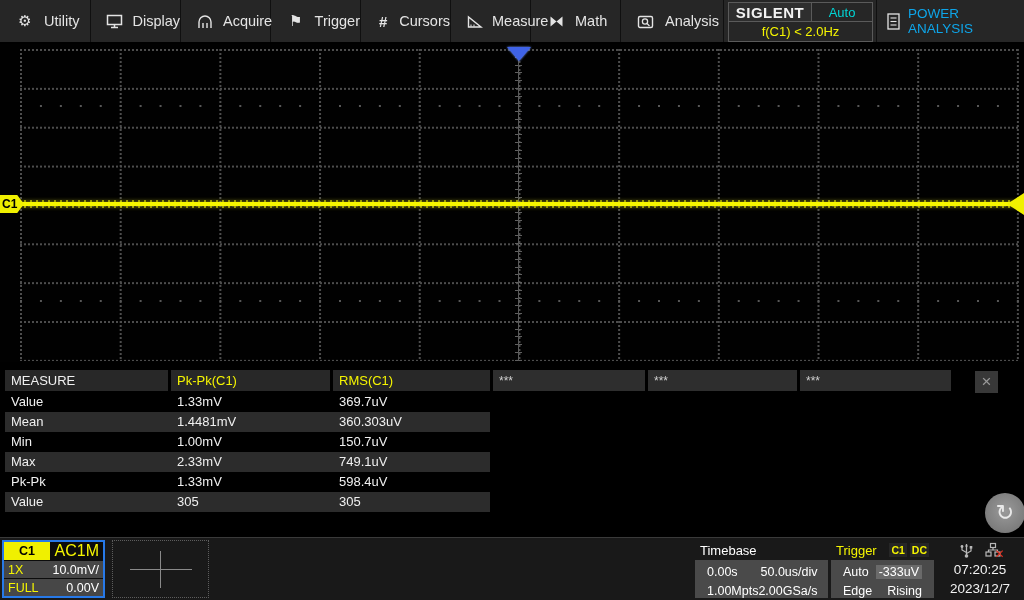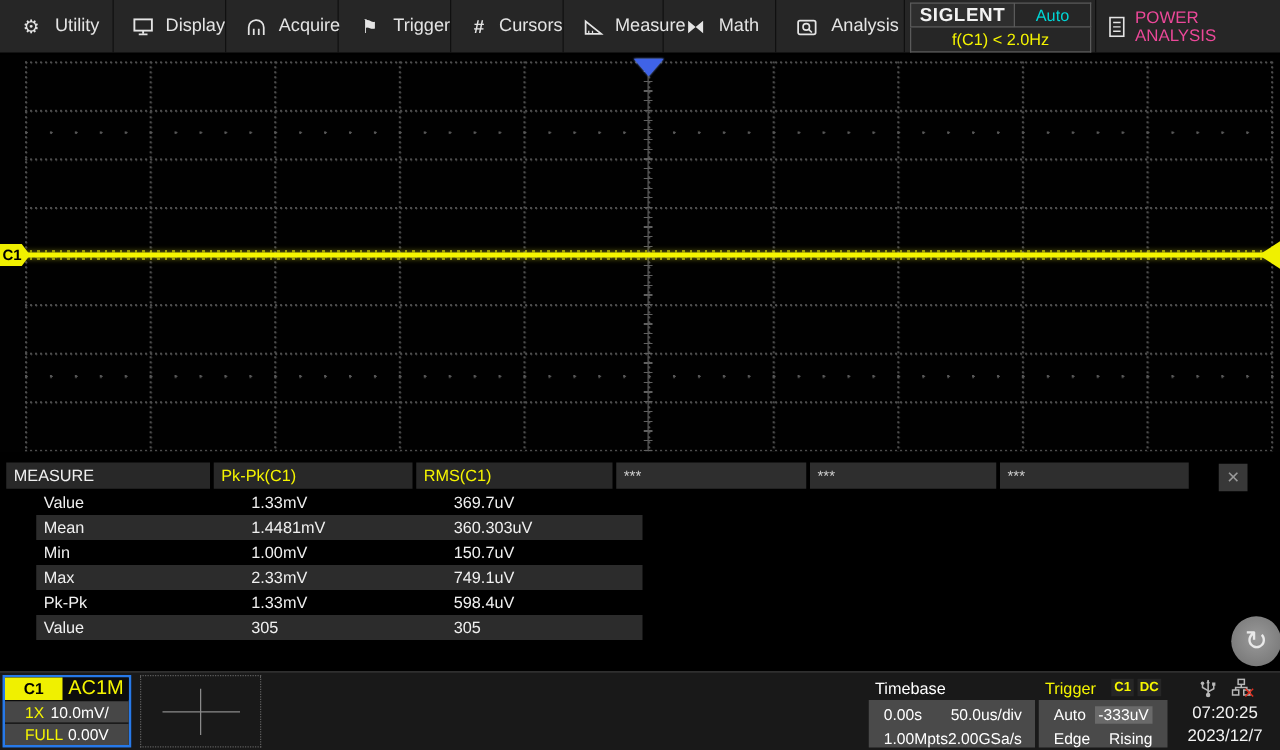--- a/index.html
+++ b/index.html
@@ -12,21 +12,21 @@
   .mi { display:flex; align-items:center; gap:9px; padding:0 0 0 15px; border-right:1px solid #101010; color:#e4e4e4; font-size:14.5px; cursor:default; }
   .mi .ticon { width:20px; display:flex; justify-content:center; align-items:center; color:#e4e4e4; font-size:15px; }
   .mi-utility{width:91px}.mi-display{width:90px}.mi-acquire{width:90px}.mi-trigger{width:90px}
   .mi-cursors{width:90px}.mi-measure{width:80px}.mi-math{width:90px}.mi-analysis{width:103px}
   .brandblock { position:absolute; left:728px; top:2px; width:145px; height:40px; font-size:13px; }
   .brandrow { display:flex; height:20px; }
   .logobox { width:84px; border:1px solid #5a5a5a; display:flex; align-items:center; justify-content:center;
              color:#f2f2f2; font-weight:bold; font-size:15px; letter-spacing:.5px; background:#2e2e2e; }
   .acqstat { flex:1; border:1px solid #5a5a5a; border-left:none; display:flex; align-items:center; justify-content:center; }
   .freqbox { height:20px; border:1px solid #5a5a5a; border-top:none; display:flex; align-items:center; justify-content:center; }
-  .pablock { position:absolute; left:876px; top:0; width:148px; height:42px; display:flex; align-items:center; gap:8px; padding-left:10px; color:#ec4899; font-size:13.5px; border-left:1px solid #101010;justify-content:flex-end; }
+  .pablock { position:absolute; left:876px; top:0; width:148px; height:42px; display:flex; align-items:center; gap:8px; padding-left:10px; color:#0ea5e9; font-size:13.5px; border-left:1px solid #101010;justify-content:flex-end; }
 
   
   .plot { position:absolute; left:0; top:44px; width:1024px; height:318px; background:#010101; }
   .grat { position:absolute; left:20px; top:5px; width:999px; height:312px;
     background-image:
       radial-gradient(circle at 1px 1px, #4d4d4d .9px, transparent 1.1px),
       radial-gradient(circle at 1px 1px, #4d4d4d .9px, transparent 1.1px);
     background-size: 99.7px 4px, 4px 38.87px; }
   .dotrow { position:absolute; left:20px; width:999px; height:3px;
     background-image: radial-gradient(circle at 1px 1px, #585858 1px, transparent 1.2px);
@@ -51,36 +51,36 @@
 
   
   .measure { position:absolute; left:0; top:370px; width:1024px; font-size:13px; color:#f0f0f0; }
   .mhead { display:grid; grid-template-columns:163px 159px 157px 152px 149px 151px; gap:0 3px; padding-left:5px; height:21px; }
   .mhead > div { background:#282828; display:flex; align-items:center; padding-left:6px; }
   .mhead .star { background:#2e2e2e; color:#cfcfcf; font-size:12px; }
   .ycol { color:#f5f500; }
   .mclose { position:absolute; left:975px; top:1px; width:23px; height:22px; background:#383838;
     color:#9a9a9a; font-size:17px; line-height:21px; text-align:center; cursor:default; }
   .mrows { padding-left:5px; margin-top:1px; }
-  .mrow { display:grid; grid-template-columns:166px 162px 157px; height:20px; line-height:20px; width:485px;margin-left:24px; }
+  .mrow { display:grid; grid-template-columns:166px 162px 157px; height:20px; line-height:20px; width:485px; }
   .mrow > div { padding-left:6px; }
   .mrow:nth-child(even) { background:#2c2c2c; }
 
   .gesture { position:absolute; left:985px; top:493px; width:40px; height:40px; border-radius:50%;
     background:radial-gradient(circle at 50% 45%, #9a9a9a, #707070); display:flex; align-items:center;
     justify-content:center; color:#e9e9e9; font-size:22px; }
 
   
   .statusbar { position:absolute; left:0; top:537px; width:1024px; height:63px; background:#191919; border-top:1px solid #3a3a3a; }
   .chbox { position:absolute; left:2px; top:2px; width:103px; height:58px; border:2px solid #2779e8;
     background:#0c0c0c; display:grid; grid-template-rows:18px 1fr 1fr; row-gap:1px; font-size:12.5px; }
   .chbox .r1 { display:flex; align-items:center; justify-content:space-between; background:#0c0c0c; }
   .chchip { width:46px; height:18px; background:#f0f000; color:#000; font-weight:bold; text-align:center; line-height:18px; }
   .chbox .r1 span.cpl { color:#f5f500; padding-right:4px; font-size:16px; }
-  .chbox .rg { background:#474747; display:flex; align-items:center; justify-content:space-between; padding:0 16px; color:#fff; }
+  .chbox .rg { background:#474747; display:flex; align-items:center; justify-content:space-between; padding:0 4px; color:#fff; }
   .chbox .rg .yl { color:#f5f500; }
   .slot { position:absolute; left:112px; top:2px; width:97px; height:58px; border:1px dotted #5d5d5d; }
   .slot .hline { position:absolute; left:17px; top:28px; width:62px; height:1px; background:#8a8a8a; }
   .slot .vline { position:absolute; left:47px; top:10px; width:1px; height:37px; background:#8a8a8a; }
   .panel { position:absolute; top:2px; font-size:12.5px; color:#fff; }
   .panel .phead { height:20px; display:flex; align-items:center; padding:0 5px; font-size:13px; justify-content:space-between; }
   .panel .pbody { background:#4a4a4a; height:38px; display:grid; grid-template-rows:1fr 1fr; }
   .panel .prow { display:flex; align-items:flex-end; justify-content:space-between; padding:0 12px; }
   .tbpanel { left:695px; width:133px; }
   .trpanel { left:831px; width:103px; }

